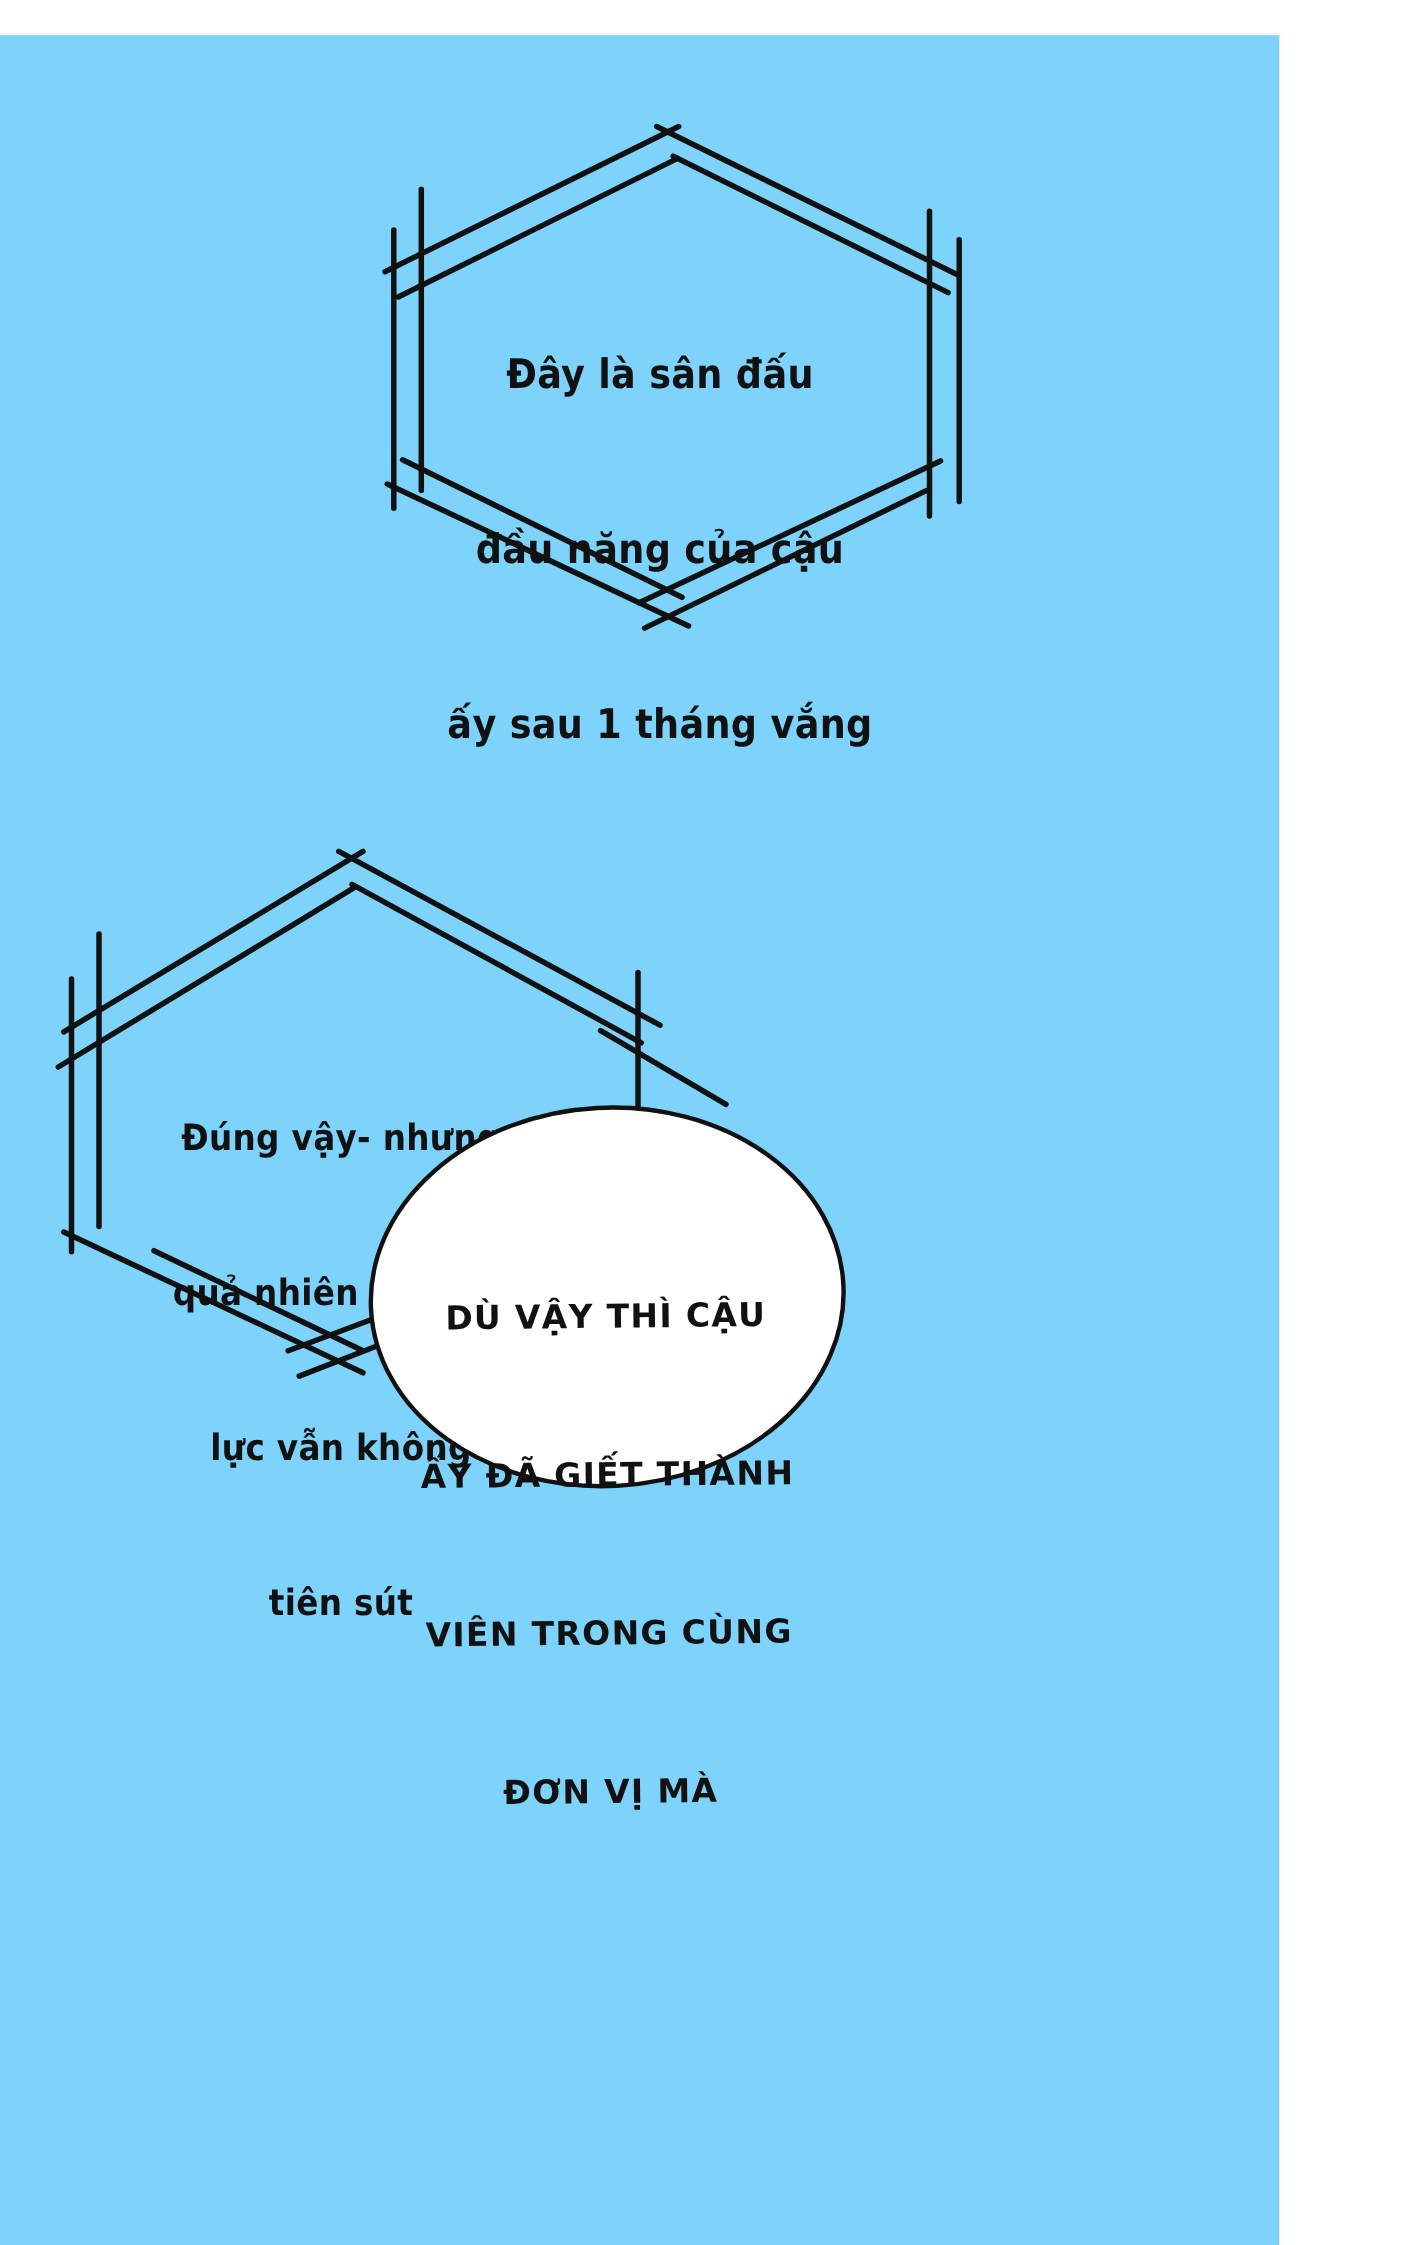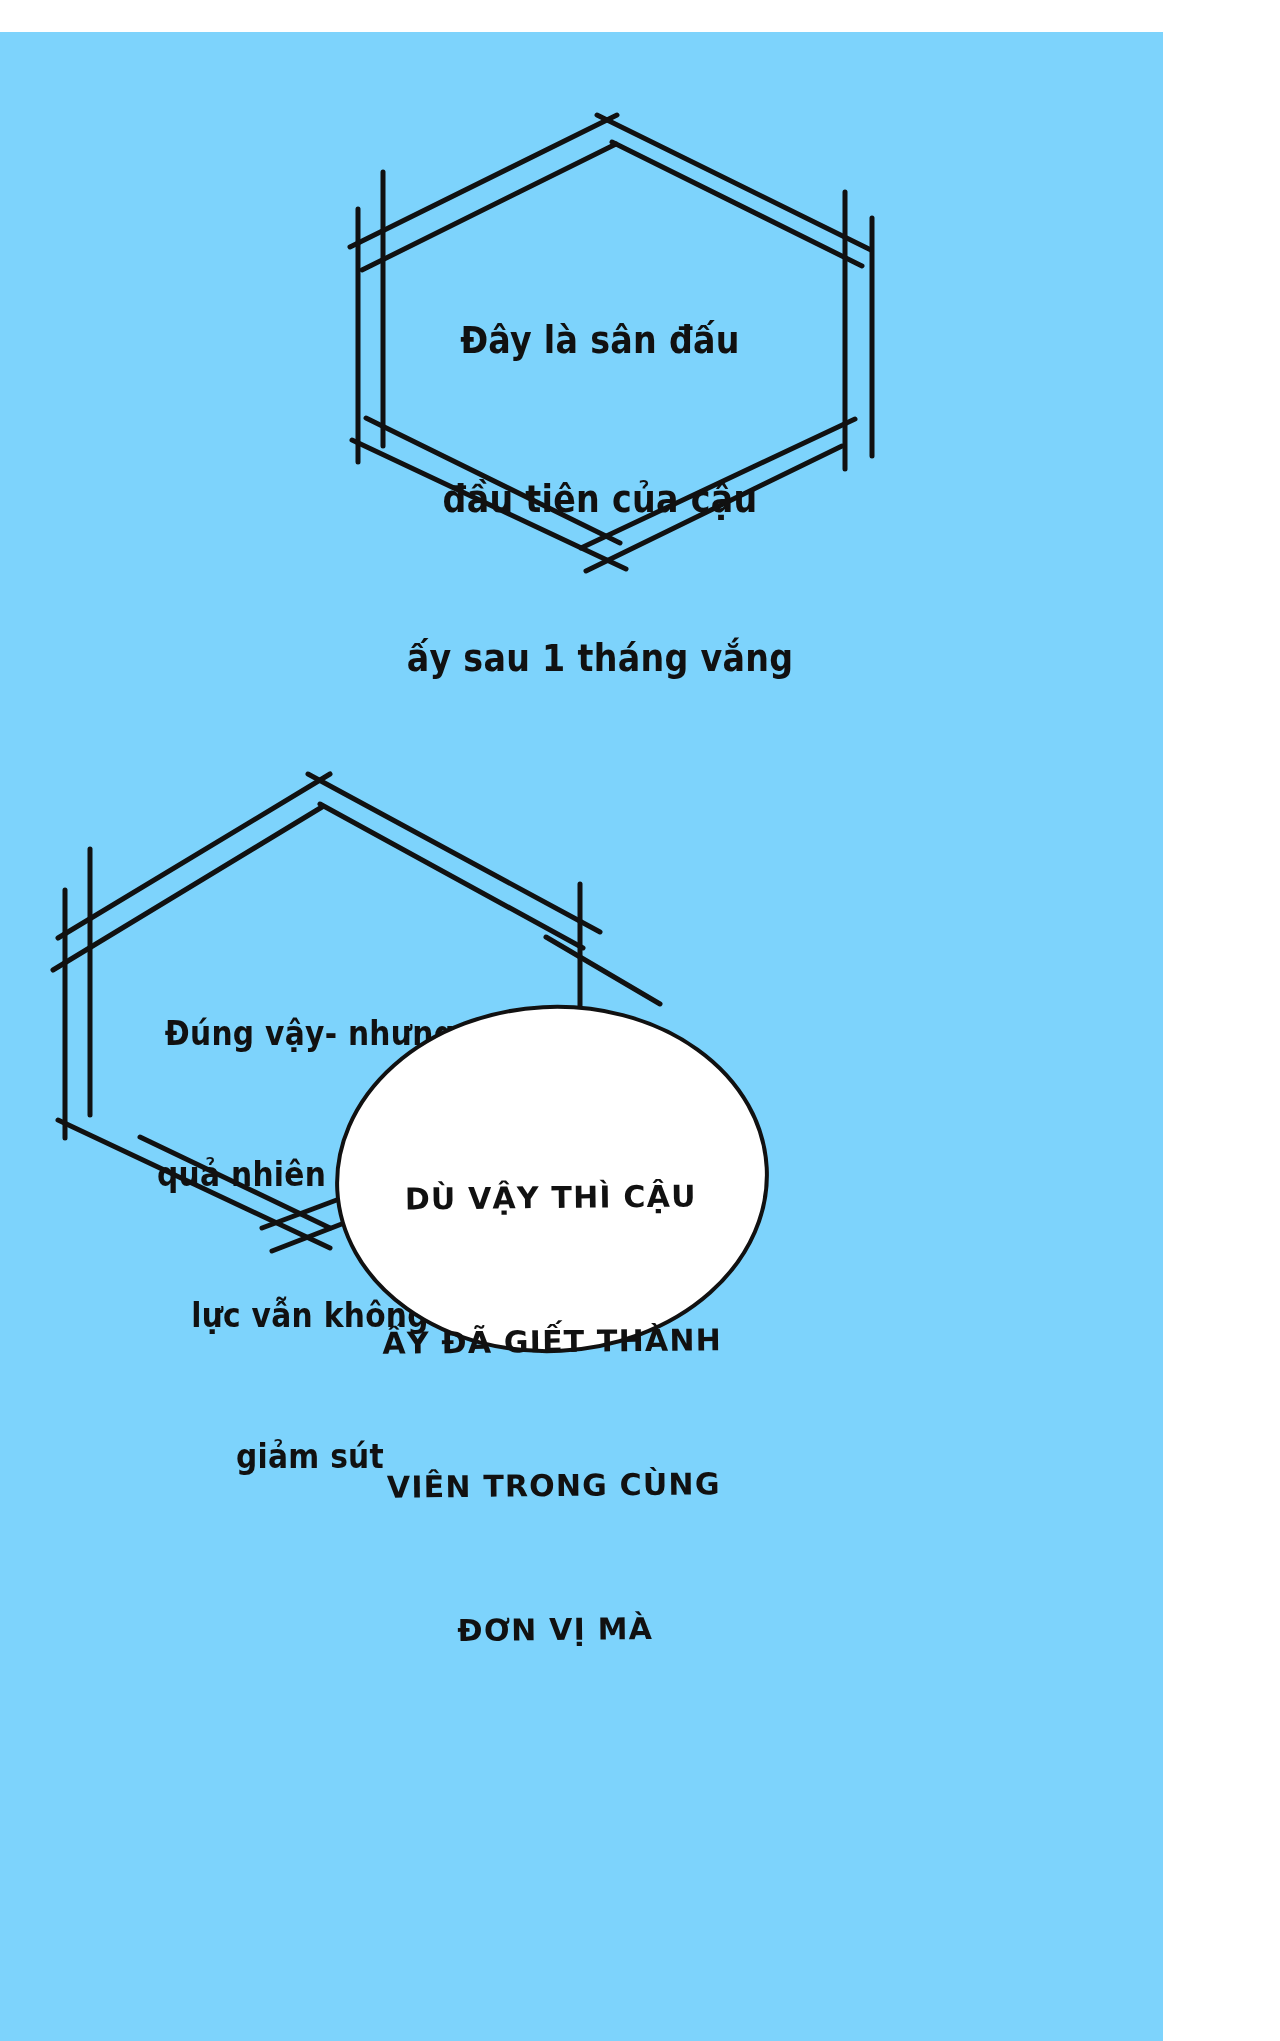--- a/index.html
+++ b/index.html
@@ -69,21 +69,21 @@
       <line x1="352" y1="408" x2="626" y2="537"></line>
       <line x1="366" y1="386" x2="620" y2="511"></line>
 
       <line x1="581" y1="516" x2="855" y2="387"></line>
       <line x1="586" y1="539" x2="842" y2="414"></line>
     </g>
   </svg>
 
   <div id="bubble1-text" class="bubble-text t-narrow">
     <span class="line">Đây là sân đấu</span>
-    <span class="line">đầu tiên của cậu</span>
+    <span class="line">đầu năng của cậu</span>
     <span class="line">ấy sau 1 tháng vắng</span>
   </div>
 
   <svg class="art" viewBox="0 0 1280 2041" width="1280" height="2041" aria-hidden="true">
     <g fill="none" stroke="#111111" stroke-width="5" stroke-linecap="round">
 
       <line x1="58" y1="906" x2="330" y2="742"></line>
       <line x1="53" y1="938" x2="322" y2="775"></line>
 
       <line x1="308" y1="742" x2="600" y2="900"></line>
@@ -101,21 +101,21 @@
 
       <line x1="262" y1="1196" x2="350" y2="1163"></line>
       <line x1="272" y1="1219" x2="352" y2="1188"></line>
     </g>
   </svg>
 
   <div id="bubble2-text" class="bubble-text t-narrow">
     <span class="line">Đúng vậy- nhưng</span>
     <span class="line">quả nhiên là năng</span>
     <span class="line">lực vẫn không</span>
-    <span class="line">giảm sút</span>
+    <span class="line">tiên sút</span>
   </div>
 
   <svg class="art" viewBox="0 0 1280 2041" width="1280" height="2041" aria-hidden="true">
     <ellipse cx="552" cy="1147" rx="215" ry="172" fill="#ffffff" stroke="#111111" stroke-width="4" transform="rotate(-3 552 1147)"></ellipse>
   </svg>
 
   <div id="bubble3-text" class="bubble-text t-hand">
     <span class="line">DÙ VẬY THÌ CẬU</span>
     <span class="line">ẤY ĐÃ GIẾT THÀNH</span>
     <span class="line">VIÊN TRONG CÙNG</span>

